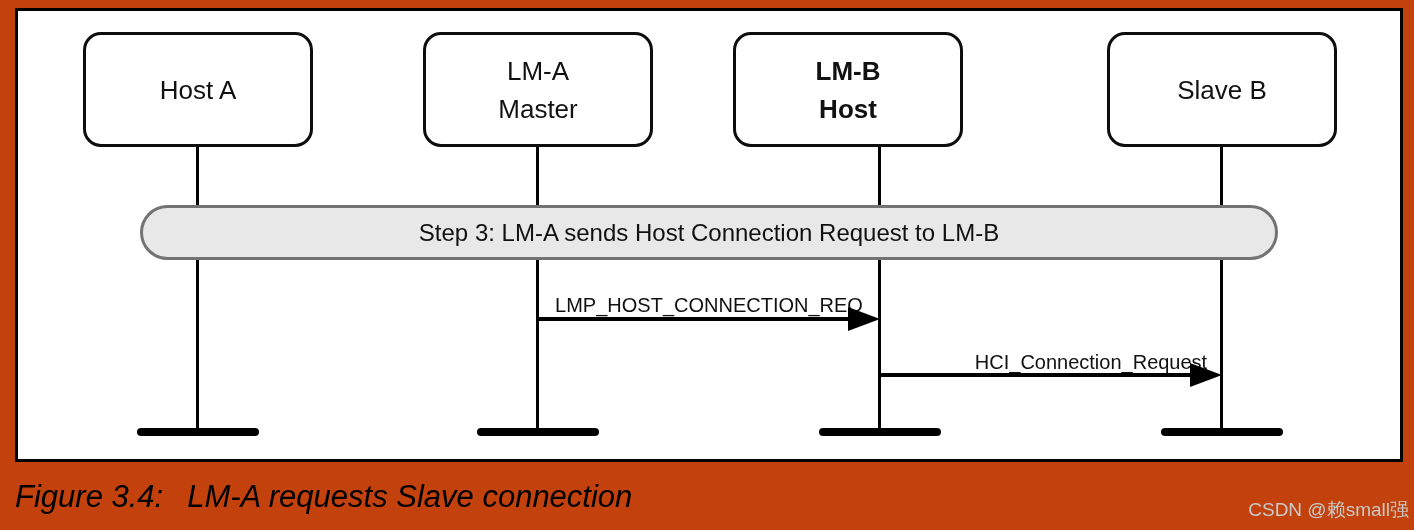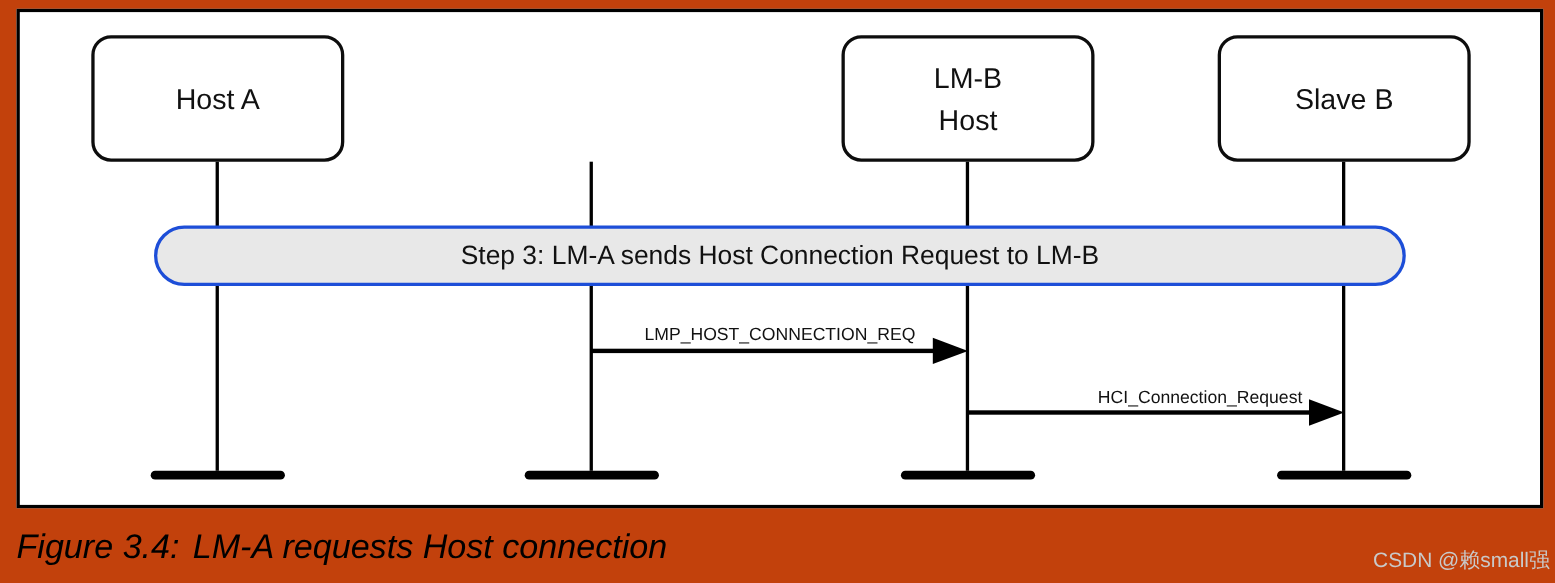--- a/index.html
+++ b/index.html
@@ -37,57 +37,57 @@
     flex-direction: column;
     align-items: center;
     justify-content: center;
     font-size: 26px;
     line-height: 38px;
     color: #111;
     z-index: 3;
   }
   .actor.a1 { left: 83px; }
   .actor.a2 { left: 423px; }
-  .actor.a3 { left: 765px; }
+  .actor.a3 { left: 733px; font-weight: bold; }
   .actor.a4 { left: 1107px; }
   
   .lifeline {
     position: absolute;
     top: 147px;
     width: 3px; height: 281px;
     background: #000;
     z-index: 1;
   }
   .lifeline.l1 { left: 196px; }
   .lifeline.l2 { left: 536px; }
   .lifeline.l3 { left: 878px; }
   .lifeline.l4 { left: 1220px; }
   
   .banner {
     position: absolute;
     left: 140px; top: 205px;
     width: 1138px; height: 55px;
     box-sizing: border-box;
     background: #e8e8e8;
-    border: 3px solid #1d4ed8;
+    border: 3px solid #737373;
     border-radius: 30px;
     display: flex;
     align-items: center;
     justify-content: center;
     font-size: 24px;
     color: #111;
     z-index: 2;
   }
   
   .msg-label {
     position: absolute;
     height: 24px;
     line-height: 24px;
     text-align: center;
-    font-size: 16px;
+    font-size: 20px;
     color: #111;
     z-index: 2;
     white-space: nowrap;
   }
   .msg-label.m1 { left: 538px; width: 342px; top: 293px; }
   .msg-label.m2 { left: 920px; width: 342px; top: 350px; }
   .msg-line {
     position: absolute;
     height: 4px;
     background: #000;
@@ -122,21 +122,21 @@
   .caption {
     position: absolute;
     left: 15px; top: 477px;
     font-style: italic;
     font-size: 31px;
     line-height: 40px;
     color: #000;
     display: flex;
     white-space: nowrap;
   }
-  .caption .cap-prefix { margin-right: 12px; }
+  .caption .cap-prefix { margin-right: 24px; }
   
   .watermark {
     position: absolute;
     right: 5px; top: 499px;
     font-size: 19px;
     line-height: 22px;
     color: #c9c9c9;
     margin-left: 36px;
   }
 </style>
@@ -147,20 +147,24 @@
 
   <div class="frame"></div>
 
   <div class="lifeline l1"></div>
   <div class="lifeline l2"></div>
   <div class="lifeline l3"></div>
   <div class="lifeline l4"></div>
 
   <div class="actor a1">
     <div>Host A</div>
+  </div>
+  <div class="actor a2">
+    <div>LM-A</div>
+    <div>Master</div>
   </div>
   <div class="actor a3">
     <div>LM-B</div>
     <div>Host</div>
   </div>
   <div class="actor a4">
     <div>Slave B</div>
   </div>
 
   <div class="banner">
@@ -175,18 +179,18 @@
   <div class="msg-line m2"></div>
   <div class="arrowhead m2"></div>
 
   <div class="terminator t1"></div>
   <div class="terminator t2"></div>
   <div class="terminator t3"></div>
   <div class="terminator t4"></div>
 
   <div class="caption">
     <span class="cap-prefix">Figure 3.4:</span>
-    <span>LM-A requests Host connection</span>
+    <span>LM-A requests Slave connection</span>
   </div>
 
   <div class="watermark">CSDN @赖small强</div>
 
 </div>
 
 </body></html>

